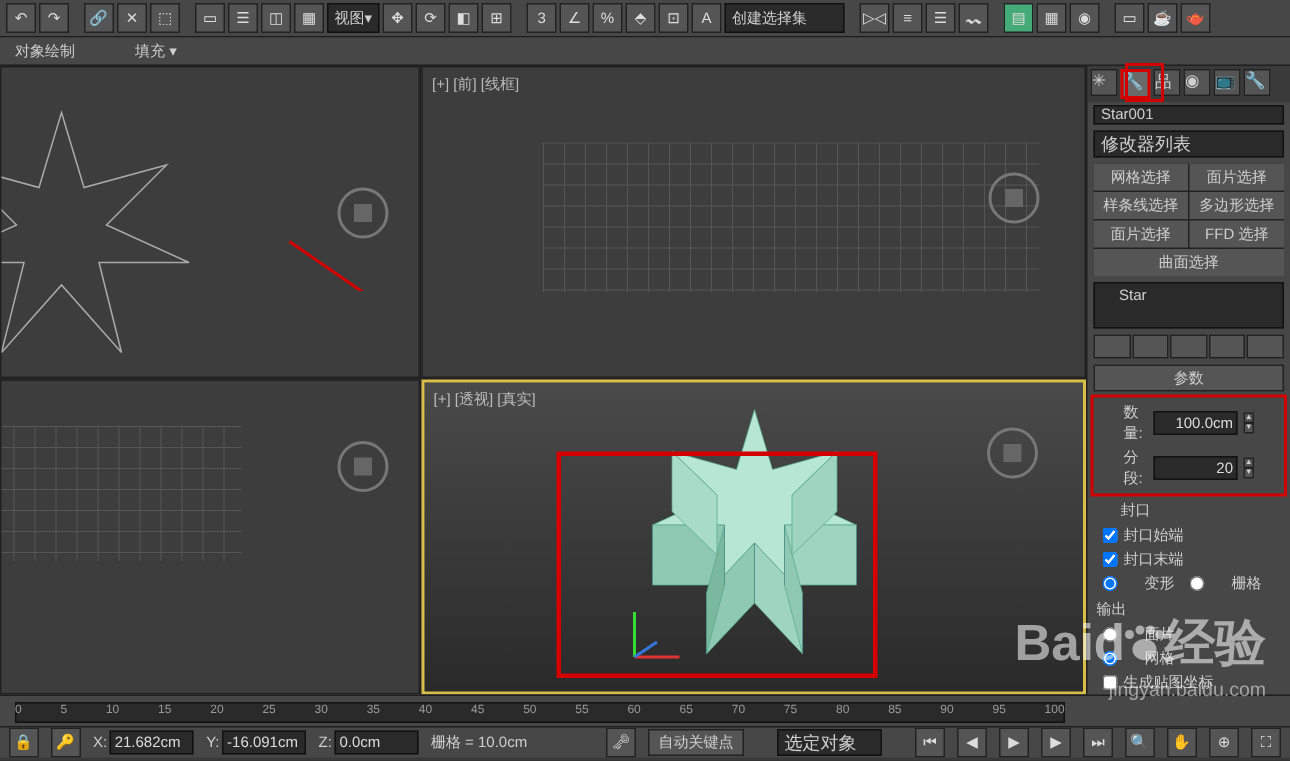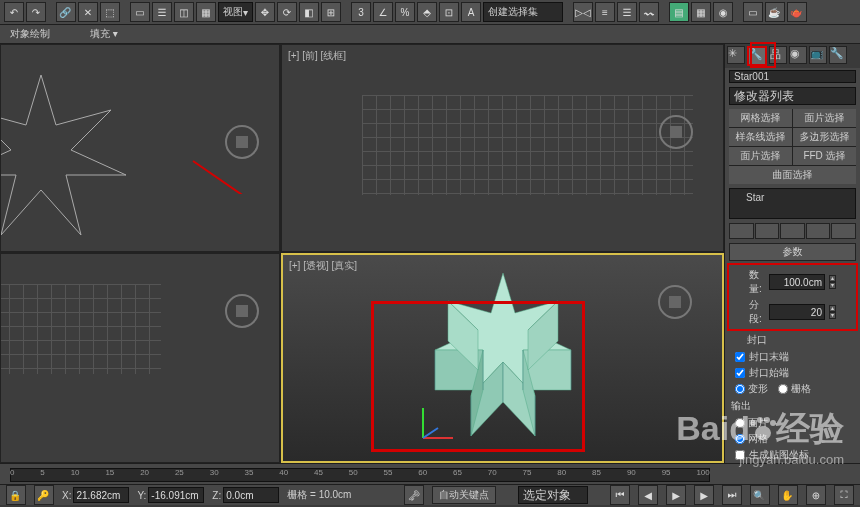--- a/index.html
+++ b/index.html
@@ -53,21 +53,21 @@
   .lamp{width:8px;height:8px;border-radius:50%;background:#888;}
   
   .rollout-head{background:#555;border:1px solid #222;text-align:center;padding:1px 0;margin:2px 4px;font-size:10px;}
   .param-row{display:flex;align-items:center;justify-content:flex-end;gap:4px;padding:1px 20px;font-size:10px;}
   .spinner{width:50px;height:14px;background:#2a2a2a;border:1px solid #111;color:#ddd;text-align:right;padding:0 2px;font-size:10px;}
   .spin-btns{width:10px;height:14px;display:flex;flex-direction:column;}
   .spin-btns div{flex:1;background:#555;border:1px solid #222;font-size:6px;text-align:center;line-height:5px;}
   .chk{display:flex;align-items:center;gap:4px;padding:1px 10px;font-size:10px;}
   .chk input{width:10px;height:10px;margin:0;}
   .radio-row{display:flex;gap:10px;padding:1px 10px;font-size:10px;}
-  .radio-row label{display:flex;align-items:center;gap:3px;}
+  .radio-row label{display:flex;align-items:center;gap:18px;}
   .radio-row input{width:10px;height:10px;margin:0;}
   
   .bar-btns{display:flex;gap:1px;margin:2px 4px;}
   .bar-btns .b{flex:1;height:14px;background:#555;border:1px solid #222;}
   
   .timeline{height:20px;background:var(--panel);border-top:1px solid var(--border);position:relative;}
   .timeline-track{position:absolute;left:10px;right:150px;top:4px;height:12px;background:#2a2a2a;border:1px solid #111;}
   .timeline-ticks{position:absolute;left:10px;right:150px;top:4px;height:12px;display:flex;justify-content:space-between;font-size:8px;color:#999;}
   .status{height:20px;background:var(--panel);border-top:1px solid var(--border);display:flex;align-items:center;padding:0 6px;gap:8px;font-size:10px;}
   .coord{display:flex;align-items:center;gap:2px;}
@@ -252,25 +252,25 @@
         <div class="spin-btns">
             <div>▴</div>
             <div>▾</div>
           </div>
       </div>
     </div>
 
     <div style="padding:2px 22px;font-size:10px">封口</div>
     <div class="chk">
         <input type="checkbox" checked="" style="">
-        <span>封口末端</span>
+        <span>封口始端</span>
       </div>
     <div class="chk">
         <input type="checkbox" checked="" style="">
-        <span>封口始端</span>
+        <span>封口末端</span>
       </div>
     <div class="radio-row">
       <label>
           <input type="radio" checked="" style="">
           <span>变形</span>
         </label>
       <label>
           <input type="radio" style="">
           <span>栅格</span>
         </label>

